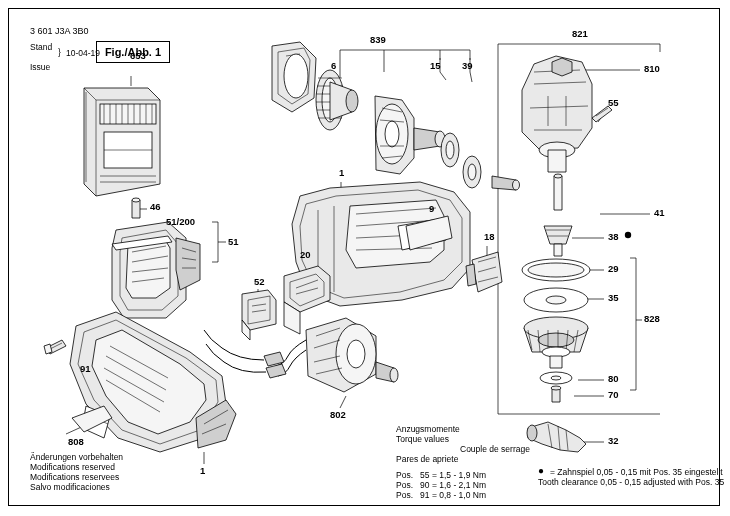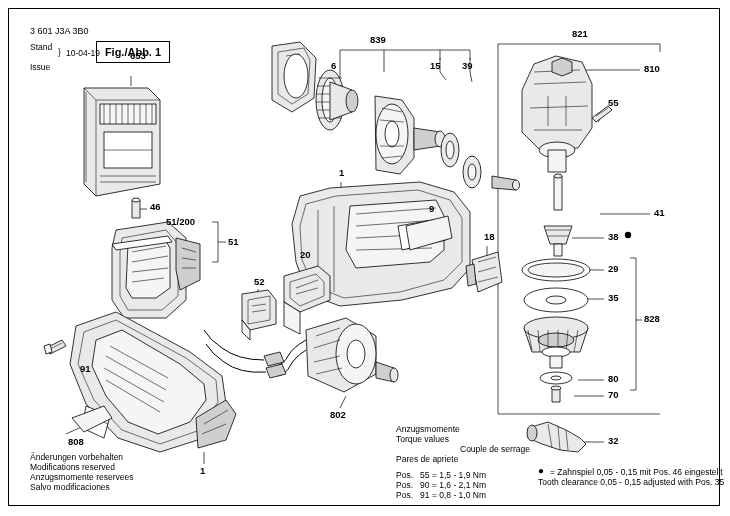--- a/index.html
+++ b/index.html
@@ -31,33 +31,33 @@
   <div class="txt" style="left:30px;top:42px;">Stand</div>
   <div class="txt" style="left:30px;top:52px;margin-top:10px;">Issue</div>
   <div class="txt" style="left:58px;top:47px;">}</div>
   <div class="txt" style="left:66px;top:48px;">10-04-19</div>
   <div class="hdr-box">
       <span>Fig./Abb. 1</span>
     </div>
 
   <div class="txt" style="left:30px;top:452px;">Änderungen vorbehalten</div>
   <div class="txt" style="left:30px;top:462px;">Modifications reserved</div>
-  <div class="txt" style="left:30px;top:472px;">Anzugsmomente reservees</div>
+  <div class="txt" style="left:30px;top:472px;">Modifications reservees</div>
   <div class="txt" style="left:30px;top:482px;text-align:right;">Salvo modificaciones</div>
 
   <div class="txt" style="left:396px;top:424px;">Anzugsmomente</div>
   <div class="txt" style="left:396px;top:434px;">Torque values</div>
   <div class="txt" style="left:416px;top:444px;margin-left:44px;">Couple de serrage</div>
   <div class="txt" style="left:396px;top:454px;">Pares de apriete</div>
   <div class="txt" style="left:396px;top:470px;">Pos.   55 = 1,5 - 1,9 Nm</div>
   <div class="txt" style="left:396px;top:480px;">Pos.   90 = 1,6 - 2,1 Nm</div>
   <div class="txt" style="left:396px;top:490px;">Pos.   91 = 0,8 - 1,0 Nm</div>
 
   <div class="txt" style="left:538px;top:466px;font-size:10px;">●</div>
-  <div class="txt" style="left:550px;top:467px;">= Zahnspiel 0,05 - 0,15 mit Pos. 46 eingestellt</div>
+  <div class="txt" style="left:550px;top:467px;">= Zahnspiel 0,05 - 0,15 mit Pos. 35 eingestellt</div>
   <div class="txt" style="left:538px;top:477px;">Tooth clearance 0,05 - 0,15 adjusted with Pos. 35</div>
 
   <svg viewBox="0 0 730 516">
 
     <path class="ln" d="M131 76 L131 86"></path>
 
     <path class="ln" d="M340 50 L470 50 M340 50 L340 60 M384 50 L384 60 M440 50 L440 60 M470 50 L470 60"></path>
     <path class="ln" d="M340 60 L340 78"></path>
     <path class="ln" d="M384 60 L384 72"></path>
     <path class="ln" d="M440 58 L440 72 M440 72 L446 80"></path>

